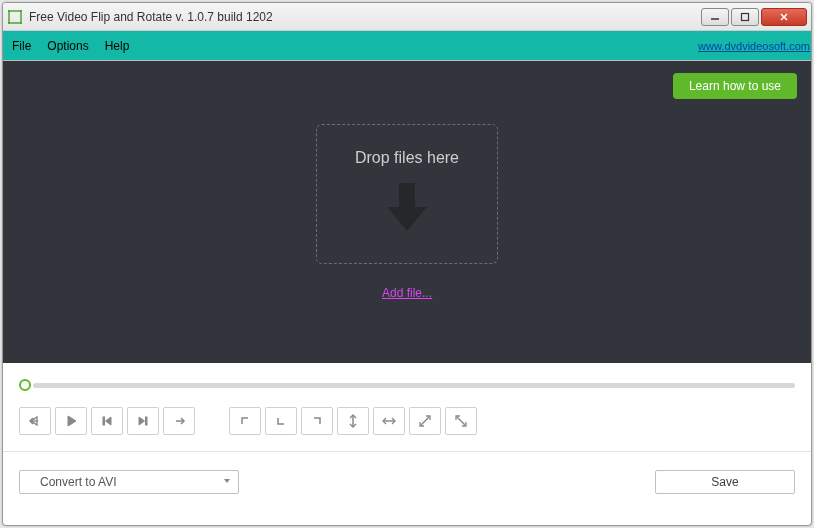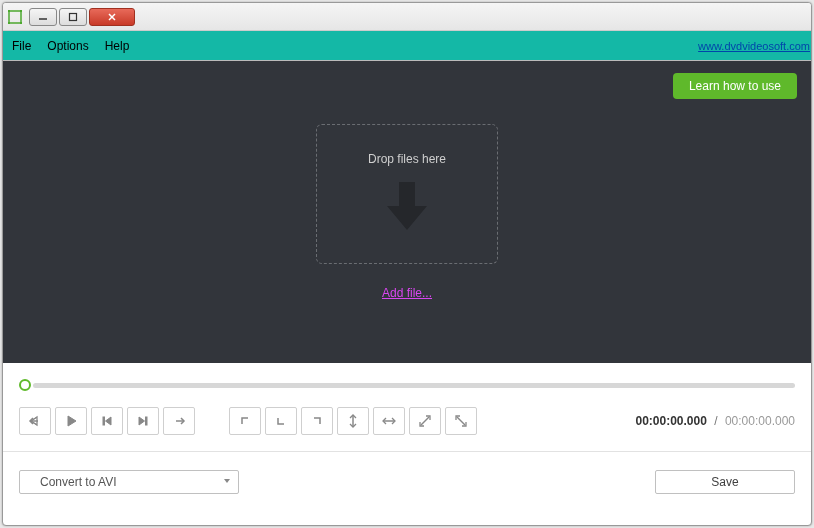--- a/index.html
+++ b/index.html
@@ -42,21 +42,21 @@
   display: flex; flex-direction: column; align-items: center; justify-content: center;
 }
 .learn-btn {
   position: absolute; top: 12px; right: 14px;
   background: #5fb92b; color: #fff; border: none; border-radius: 4px;
   padding: 6px 16px; font-size: 12px; cursor: pointer;
 }
 .dropzone {
   width: 182px; height: 140px; border: 1.5px dashed #6a6d72; border-radius: 6px;
   display: flex; flex-direction: column; align-items: center; justify-content: center;
-  gap: 12px; color: #cfcfcf; font-size: 12px;
+  gap: 12px; color: #cfcfcf; font-size: 16px;
 }
 .dropzone .arrow svg { width: 48px; height: 56px; fill: #25272b; }
 .add-file {
   margin-top: 22px; color: #d946ef; font-size: 12px; text-decoration: underline;
   cursor: pointer;
 }
 
 .slider-row { padding: 16px 16px 6px; display: flex; align-items: center; }
 .slider-handle {
   width: 12px; height: 12px; border-radius: 50%; border: 2px solid #5fb92b;
@@ -103,20 +103,21 @@
   <div class="titlebar">
     <span class="app-icon">
       <svg viewBox="0 0 16 16">
           <rect x="2" y="2" width="12" height="12" rx="1" fill="none" stroke="#4da82f" stroke-width="1.5"></rect>
           <rect x="1" y="1" width="2" height="2" fill="#4da82f"></rect>
           <rect x="13" y="1" width="2" height="2" fill="#4da82f"></rect>
           <rect x="1" y="13" width="2" height="2" fill="#4da82f"></rect>
           <rect x="13" y="13" width="2" height="2" fill="#4da82f"></rect>
         </svg>
     </span>
+    <span class="title-text">Free Video Flip and Rotate v. 1.0.7 build 1202</span>
     <div class="win-controls">
       <div class="win-btn">
         <svg viewBox="0 0 10 10">
             <line x1="1" y1="7" x2="9" y2="7" stroke="#333" stroke-width="1.5"></line>
           </svg>
       </div>
       <div class="win-btn">
         <svg viewBox="0 0 10 10">
             <rect x="1.5" y="1.5" width="7" height="7" fill="none" stroke="#333" stroke-width="1.2"></rect>
           </svg>
@@ -235,25 +236,20 @@
       </div>
       <div class="ctrl-btn">
         <svg viewBox="0 0 14 14">
             <line x1="3" y1="3" x2="11" y2="11" stroke-width="1.5"></line>
             <path d="M2 6 L2 2 L6 2" fill="none" stroke-width="1.3"></path>
             <path d="M12 8 L12 12 L8 12" fill="none" stroke-width="1.3"></path>
           </svg>
       </div>
     </div>
 
-    <div class="time">
-      <span class="cur">00:00:00.000</span>
-      <span class="sep">/</span>
-      <span class="tot">00:00:00.000</span>
-    </div>
   </div>
 
   <div class="bottom-row">
     <div class="format-select">
       <span>Convert to AVI</span>
       <span class="chev">
         <svg width="10" height="10" viewBox="0 0 10 10">
             <path d="M2 3 L5 7 L8 3 Z" fill="#888"></path>
           </svg>
       </span>

